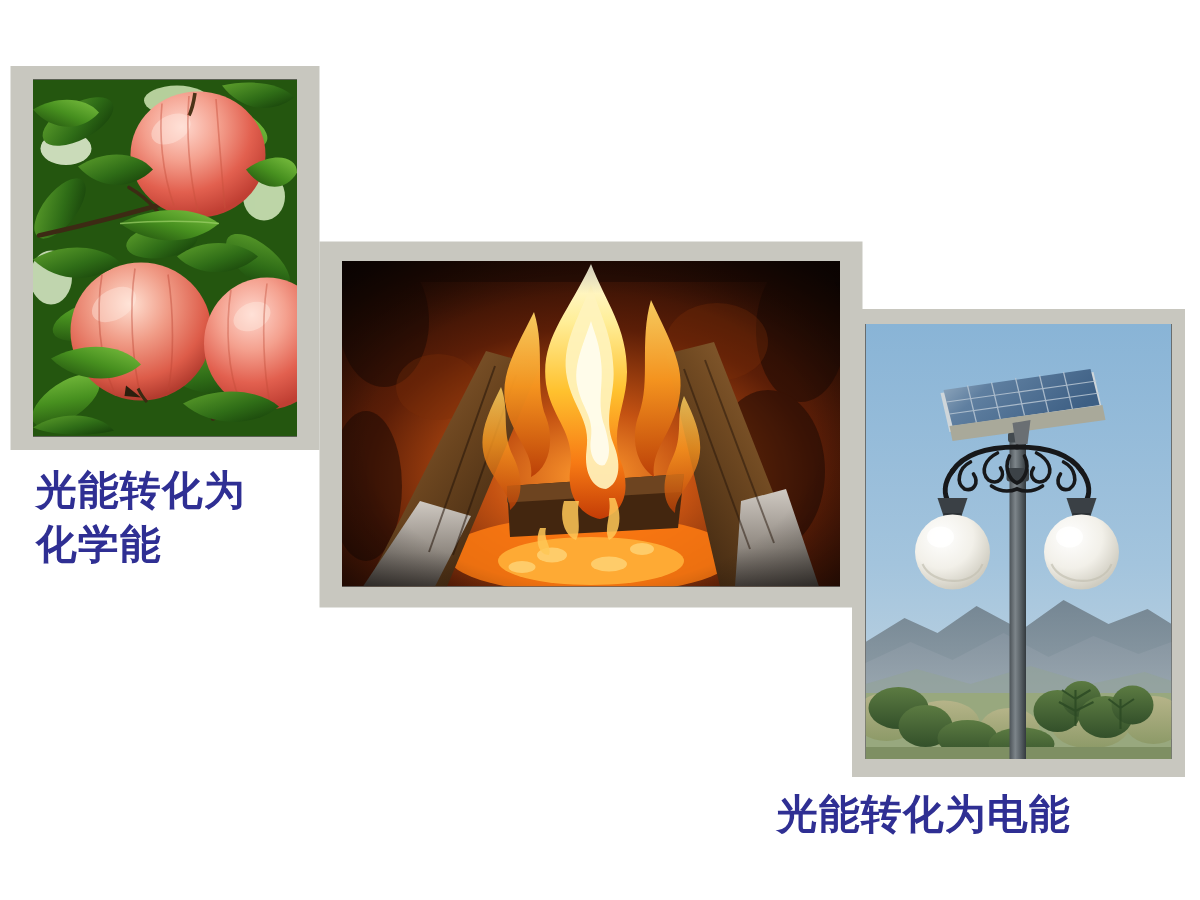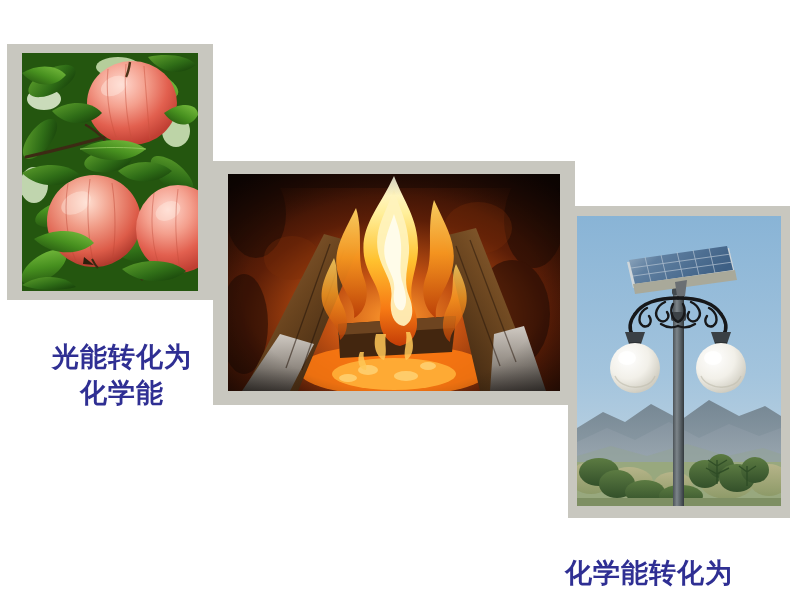--- a/index.html
+++ b/index.html
@@ -54,24 +54,23 @@
 
   
   .caption {
     position: absolute;
     color: #2f2f93;
     font-family: "DejaVu Serif", "Liberation Serif", serif;
     font-weight: bold;
     font-size: 27px;
     line-height: 1.32;
     letter-spacing: 1px;
-    text-align: center;
+    text-align: left;
     white-space: pre-line;
     z-index: 5;
-    margin-top: 29px;
   }
   #caption-photosynthesis { left: 24px;  top: 310px; width: 196px; }
   #caption-combustion     { left: 288px; top: 424px; width: 210px; }
   #caption-solar          { left: 518px; top: 526px; width: 262px; }
 </style>
 </head>
 <body>
 
 <div class="slide">
 
@@ -415,15 +414,15 @@
         <path d="M38 160 C44 174 72 176 78 160" fill="none" stroke="#c3c0b2" stroke-width="1.4" opacity="0.7"></path>
         <path d="M124 160 C130 174 158 176 164 160" fill="none" stroke="#c3c0b2" stroke-width="1.4" opacity="0.7"></path>
       </svg>
     </div>
   </div>
 
   <div class="caption" id="caption-photosynthesis">光能转化为
 化学能</div>
 
 
-  <div class="caption" id="caption-solar">化学能转化为</div>
+  <div class="caption" id="caption-solar">光能转化为电能</div>
 
 </div>
 
 </body></html>

